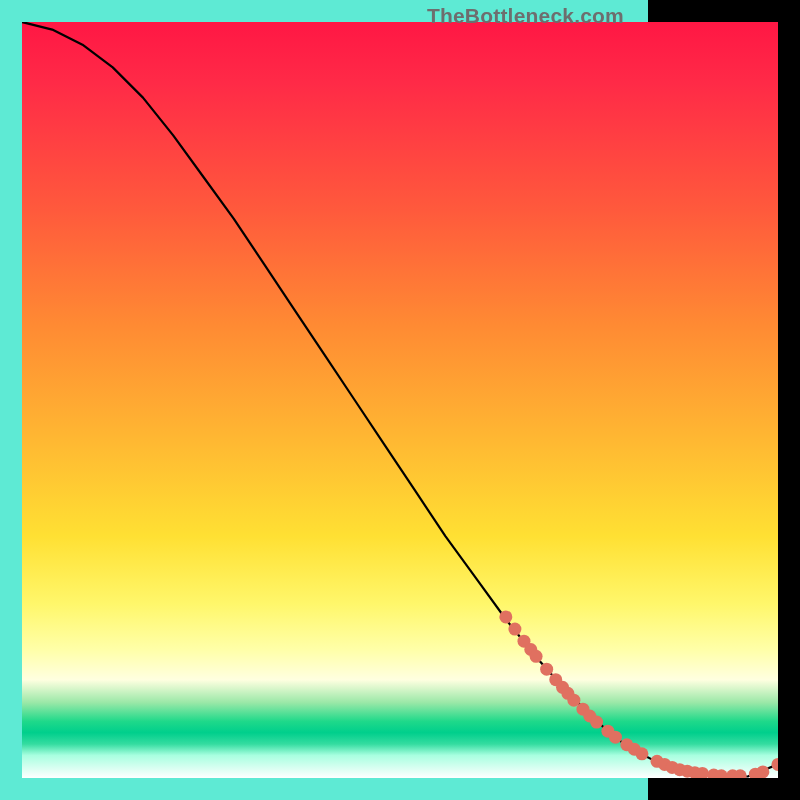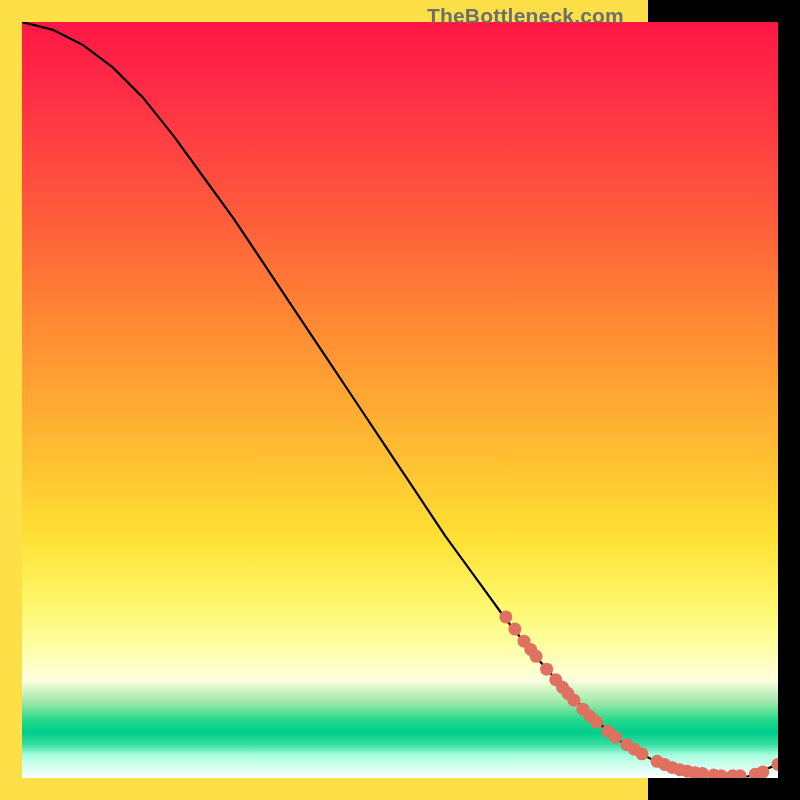--- a/index.html
+++ b/index.html
@@ -8,21 +8,21 @@
     width: 800px;
     height: 800px;
     background: #000;
     overflow: hidden;
     font-family: Arial, Helvetica, sans-serif;
   }
   .stage {
     position: relative;
     width: 648px;
     height: 800px;
-    background: #fde047;
+    background: #5eead4;
   }
   .plot {
     position: absolute;
     left: 22px;
     top: 22px;
     width: 756px;
     height: 756px;
   }
   .gradient {
     position: absolute;

